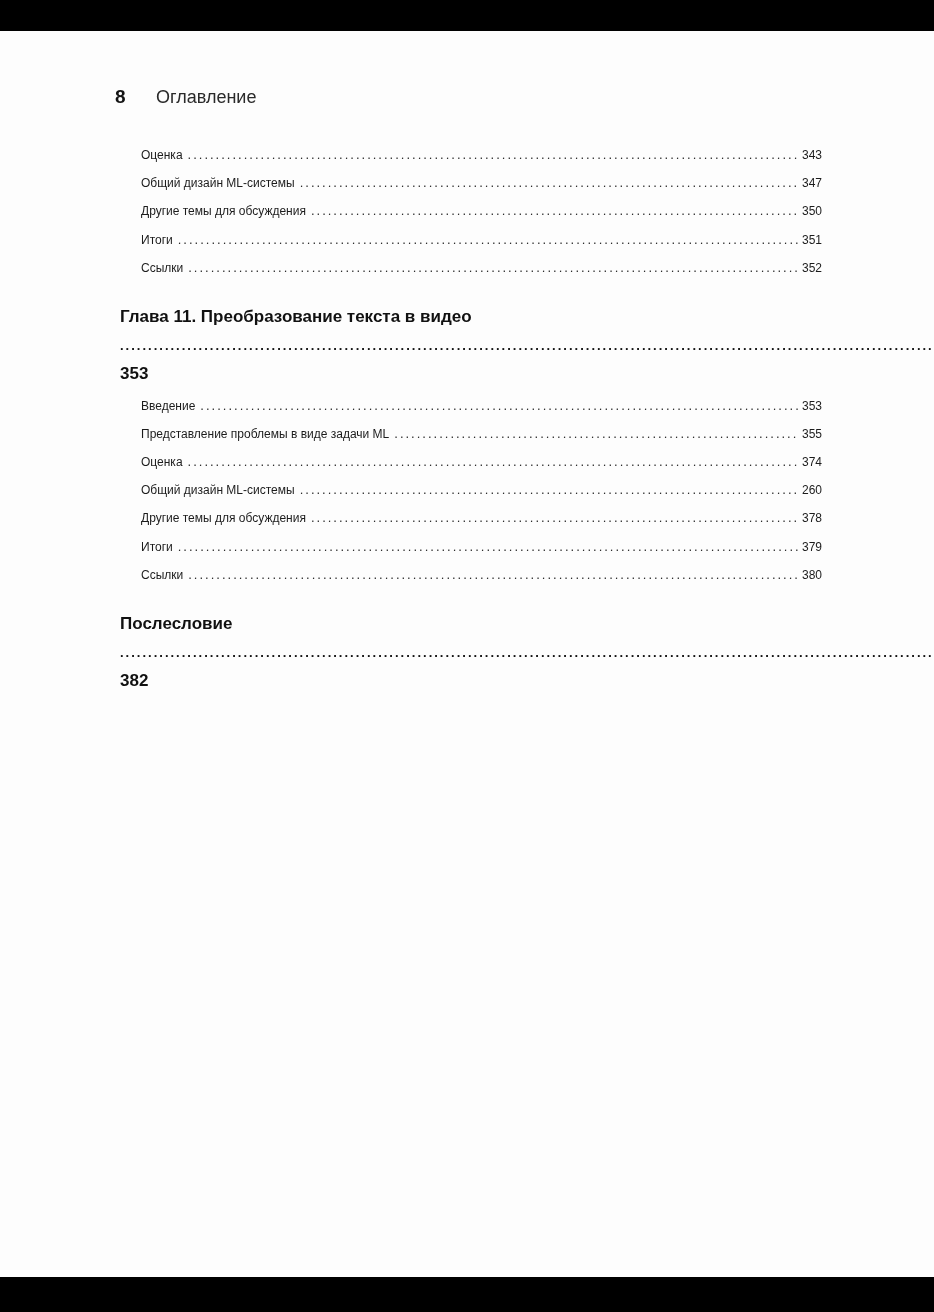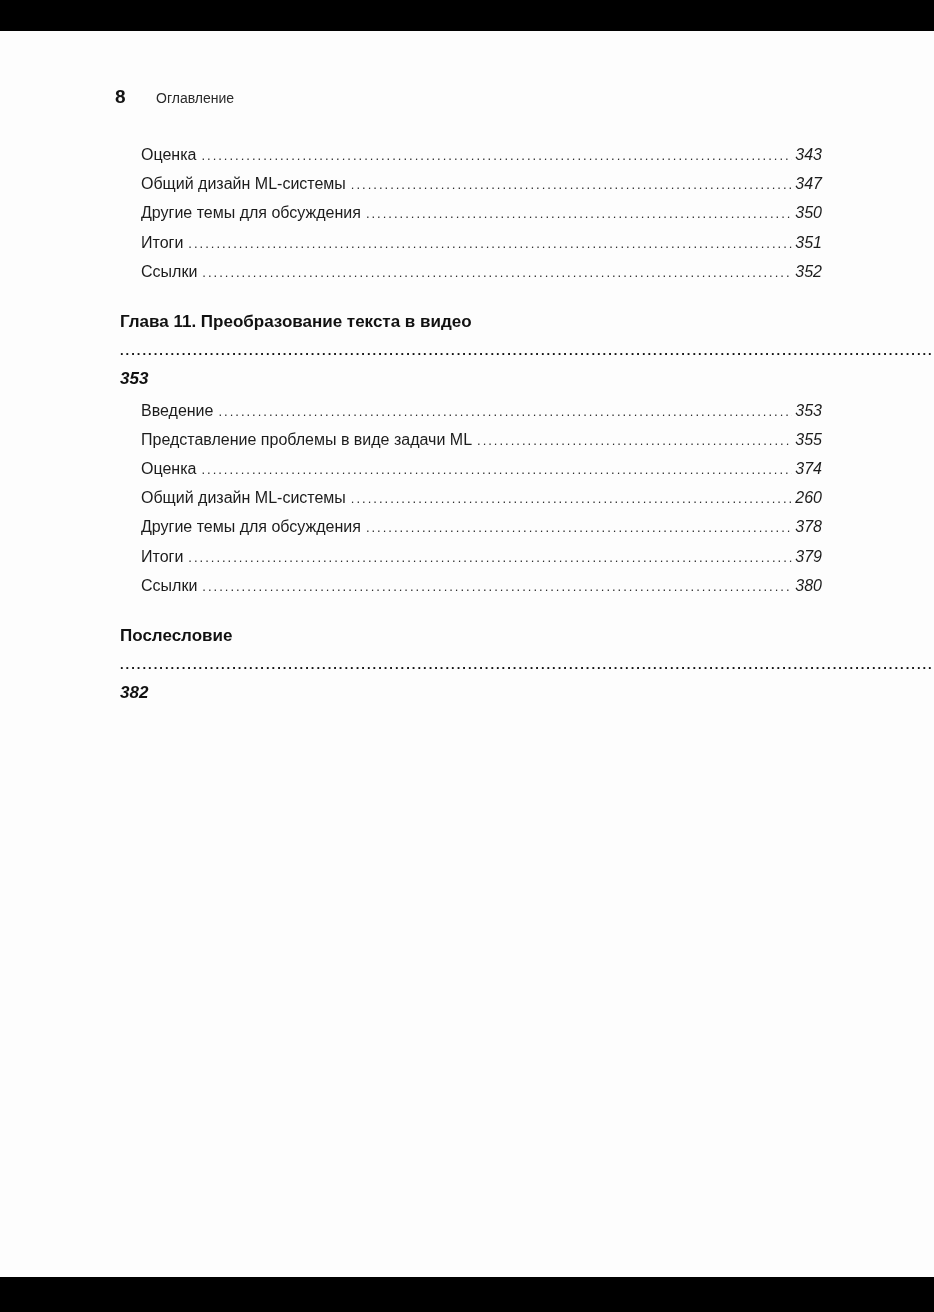--- a/index.html
+++ b/index.html
@@ -36,32 +36,32 @@
     align-items: baseline;
     gap: 30px;
   }
   .running-header .folio {
     font-size: 19px;
     font-weight: bold;
     letter-spacing: 0.5px;
     color: #141414;
   }
   .running-header .head-title {
-    font-size: 14px;
+    font-size: 18px;
     color: #2a2a2a;
   }
 
   .toc {
     margin-top: 33px;
   }
   .toc-row {
     display: flex;
     align-items: baseline;
     line-height: 28.2px;
-    font-size: 16px;
+    font-size: 12px;
     color: #1c1c1c;
   }
   .toc-row.sub {
     padding-left: 26px;
   }
   .toc-row.chapter {
     font-weight: bold;
     font-size: 17px;
     color: #111;
     margin-top: 21px;
@@ -87,21 +87,20 @@
     font-weight: normal;
   }
   .toc-row.chapter .dots::after {
     font-weight: bold;
     color: #111;
   }
   .toc-page {
     flex: 0 0 auto;
     white-space: nowrap;
     text-align: center;
-    font-style: italic;
   }
 </style>
 </head>
 <body>
 
 <div class="page">
   <div class="black-bar top"></div>
 
   <div class="content">
     <div class="running-header">

